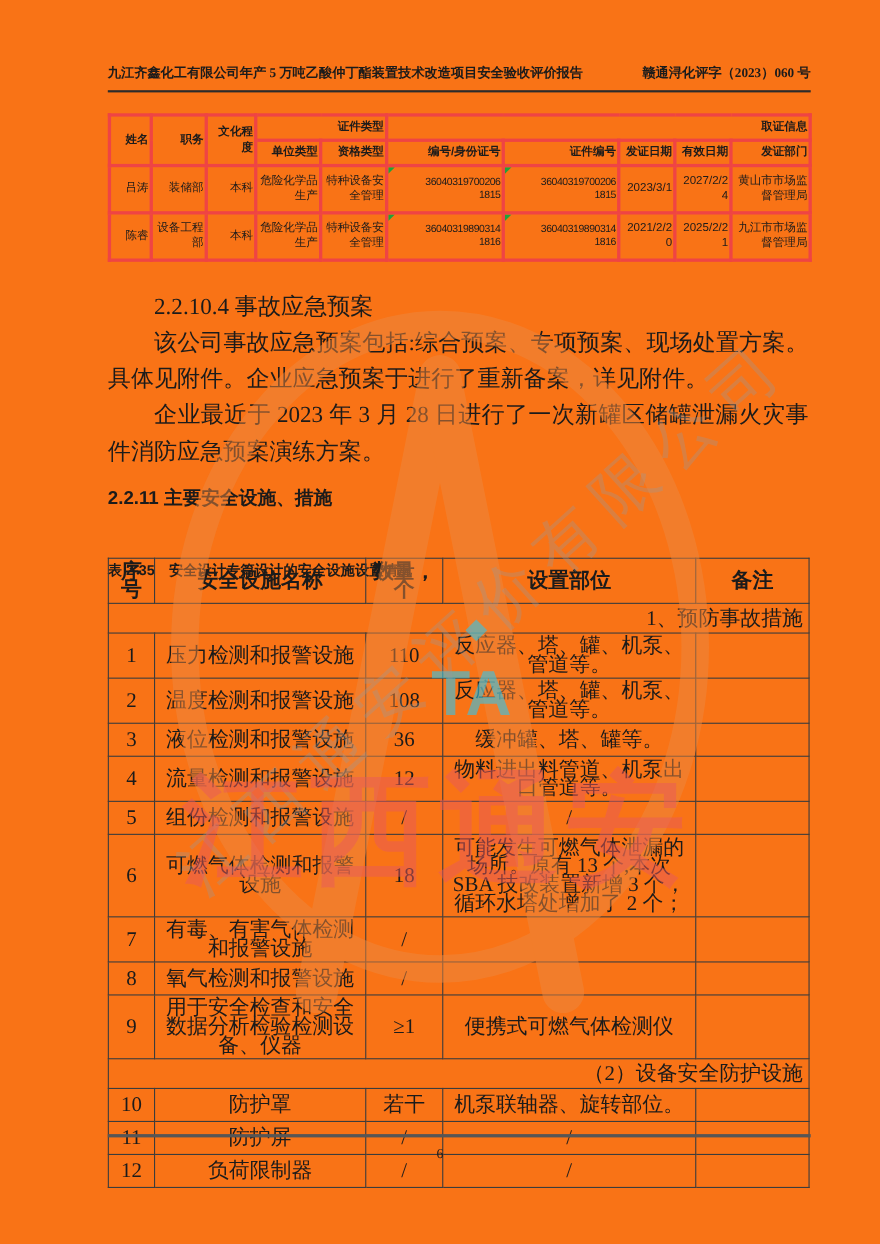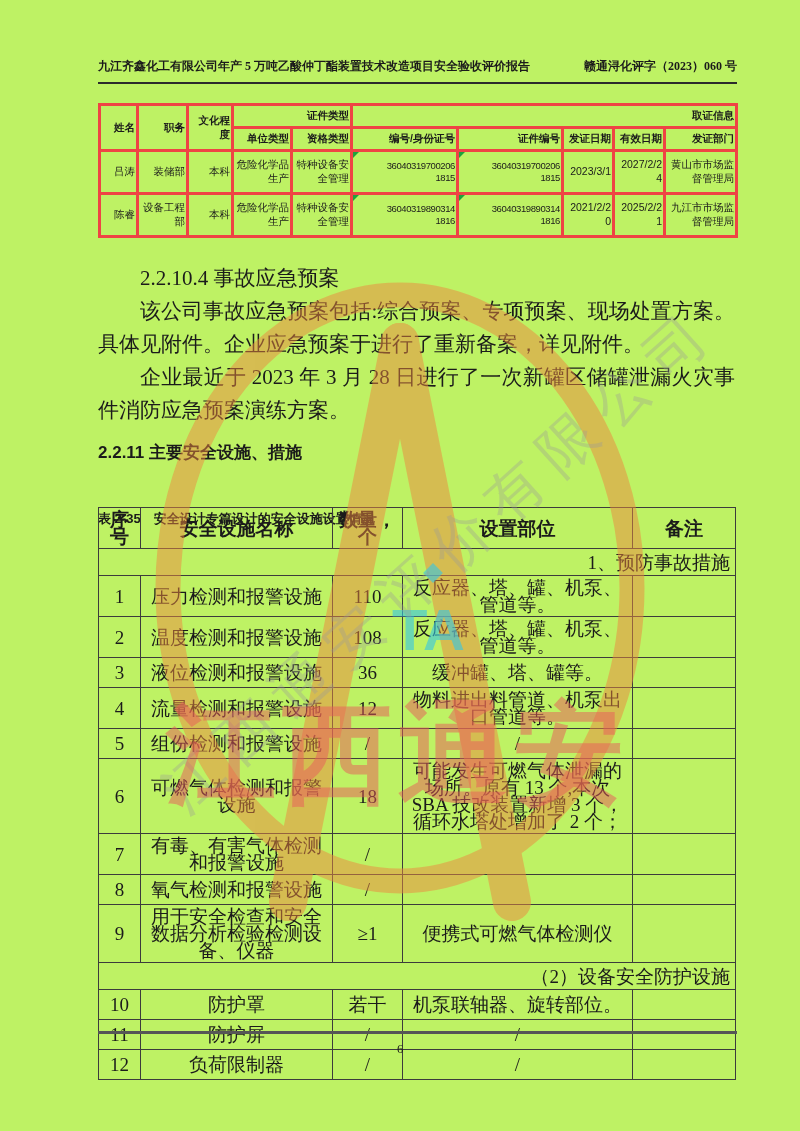--- a/index.html
+++ b/index.html
@@ -1,16 +1,16 @@
 <!DOCTYPE html>
 <html><head>
 <meta charset="utf-8">
 <style>
   html,body{margin:0;padding:0;background:#9a9a9a;}
-  .page{position:relative;width:800px;height:1131px;background:#bef264;margin:0 auto;
+  .page{position:relative;width:800px;height:1131px;background:#f97316;margin:0 auto;
         overflow:hidden;font-family:"Liberation Serif","DejaVu Serif",serif;color:#1b1b1b;}
 
   
   .runhead{position:absolute;left:98px;right:63px;top:58px;display:flex;
            justify-content:space-between;align-items:flex-end;font-size:12px;font-weight:bold;
            border-bottom:2px solid #2c2c2c;padding-bottom:7px;white-space:nowrap;}
 
   
   table{border-collapse:collapse;}
   .cert{position:absolute;left:98px;top:103px;width:637px;table-layout:fixed;

